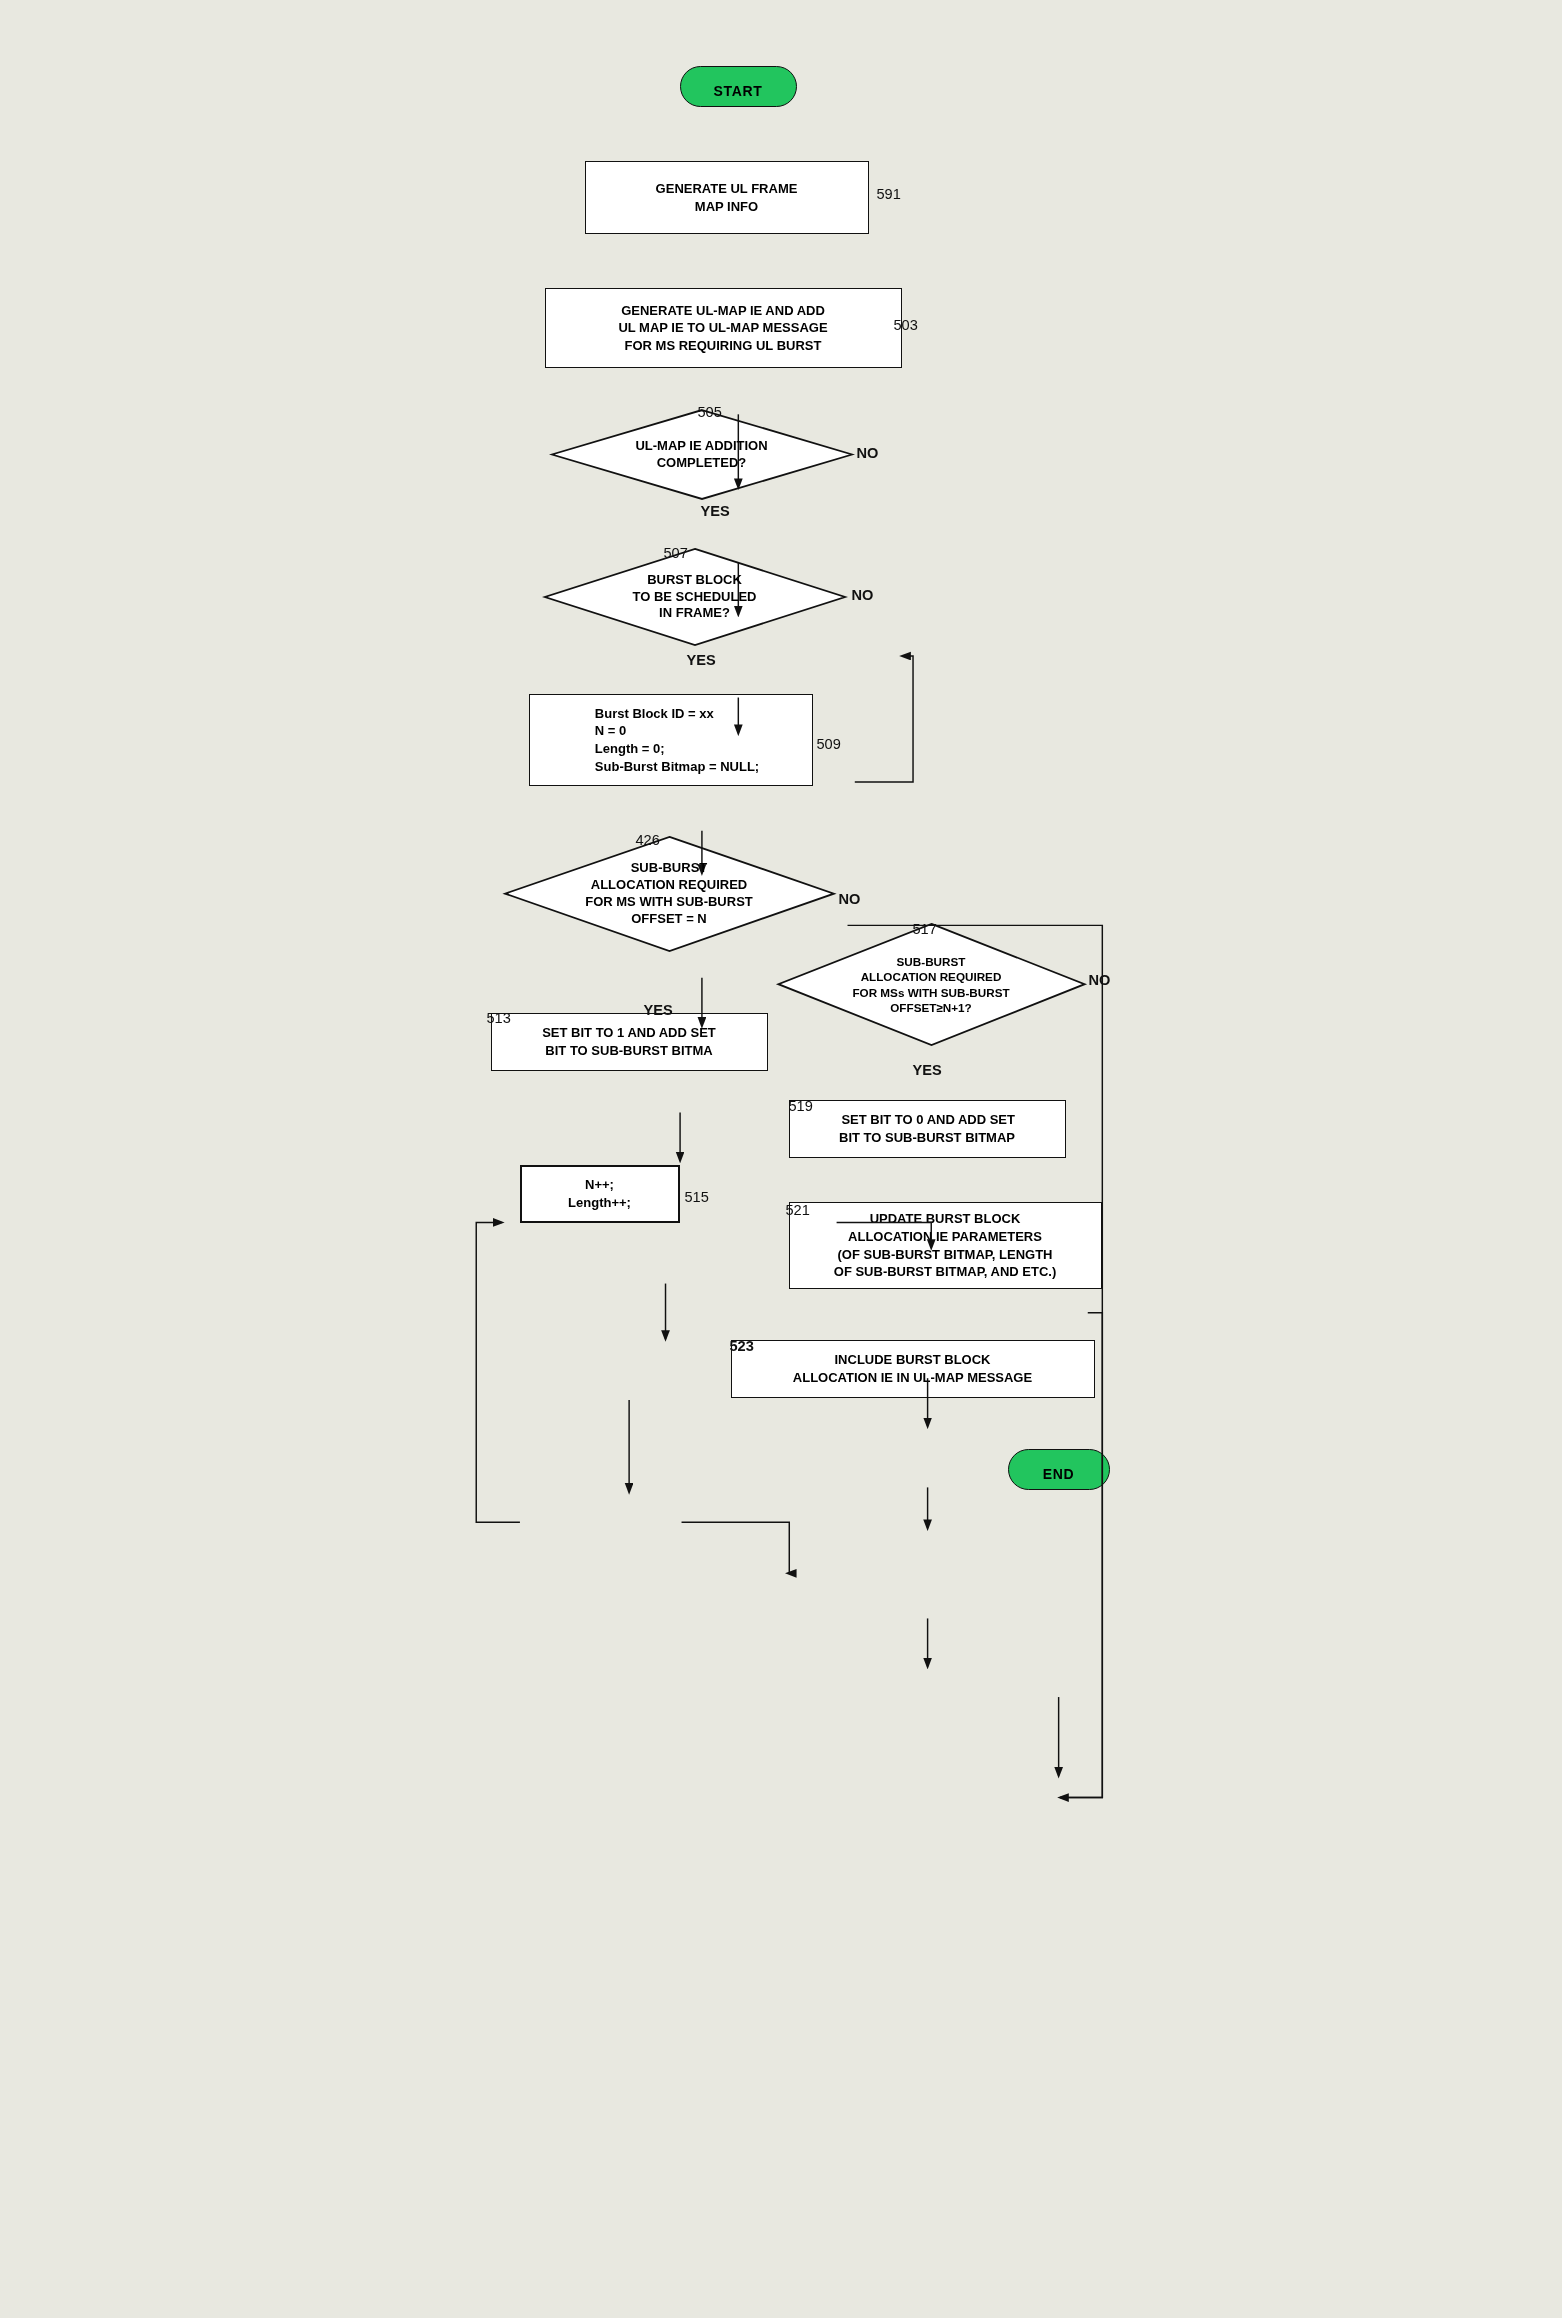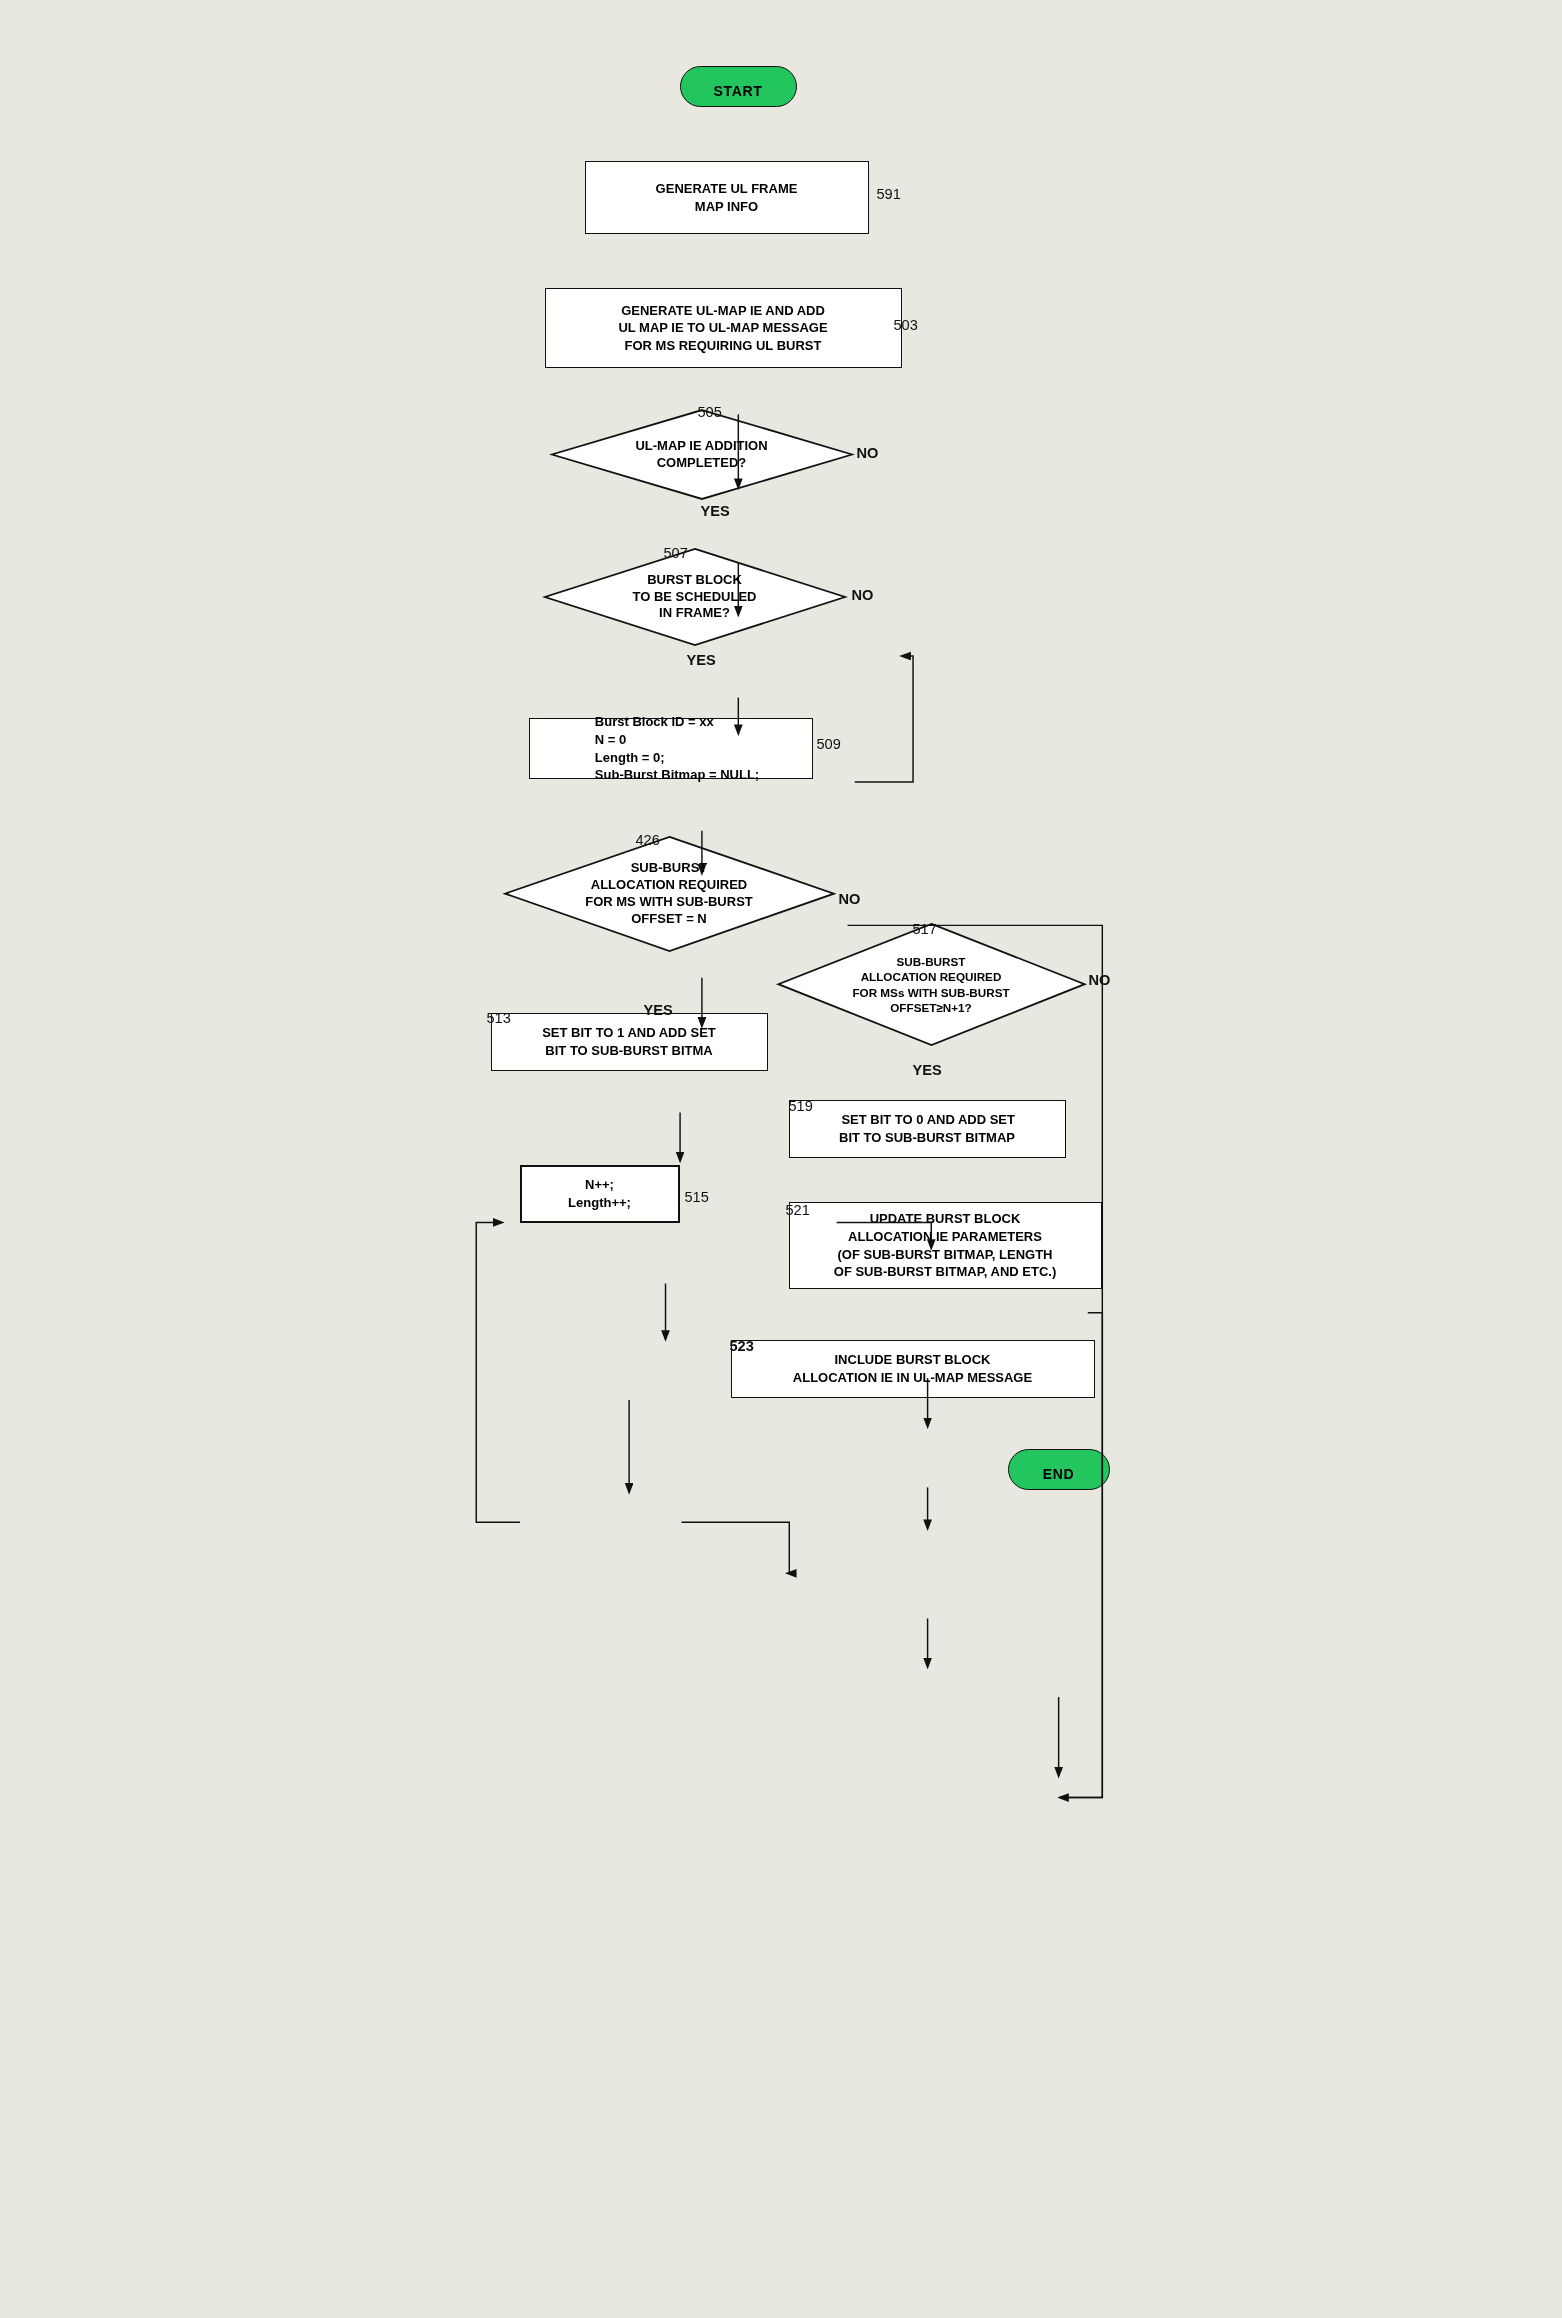--- a/index.html
+++ b/index.html
@@ -139,21 +139,21 @@
   <div class="diamond" style="left:124px; top:502px; width:306px; height:102px;">
     <div class="diamond-inner" style="width:306px; height:102px;">
       <svg width="306" height="102" viewBox="0 0 420 140">
         <polygon points="210,4 416,70 210,136 4,70" fill="white" stroke="#111" stroke-width="2.5"></polygon>
       </svg>
       <div class="diamond-text">BURST BLOCK<br>TO BE SCHEDULED<br>IN FRAME?</div>
     </div>
   </div>
   <span class="step-num" style="left:246px; top:501px;">507</span>
 
-  <div class="shape rect" style="left:111px; top:674px; width:284px; height:61px;">
+  <div class="shape rect" style="left:111px; top:650px; width:284px; height:92px;">
     <span style="white-space:pre-line; text-align:left; padding-left:13px;">Burst Block ID = xx<br>N = 0<br>Length = 0;<br>Sub-Burst Bitmap = NULL;</span>
   </div>
   <span class="step-num" style="left:399px; top:692px;">509</span>
 
   <div class="diamond" style="left:84px; top:790px; width:335px; height:120px;">
     <div class="diamond-inner" style="width:335px; height:120px;">
       <svg width="335" height="120" viewBox="0 0 460 165">
         <polygon points="230,4 456,82 230,161 4,82" fill="white" stroke="#111" stroke-width="2.5"></polygon>
       </svg>
       <div class="diamond-text">SUB-BURST<br>ALLOCATION REQUIRED<br>FOR MS WITH SUB-BURST<br>OFFSET = N</div>

